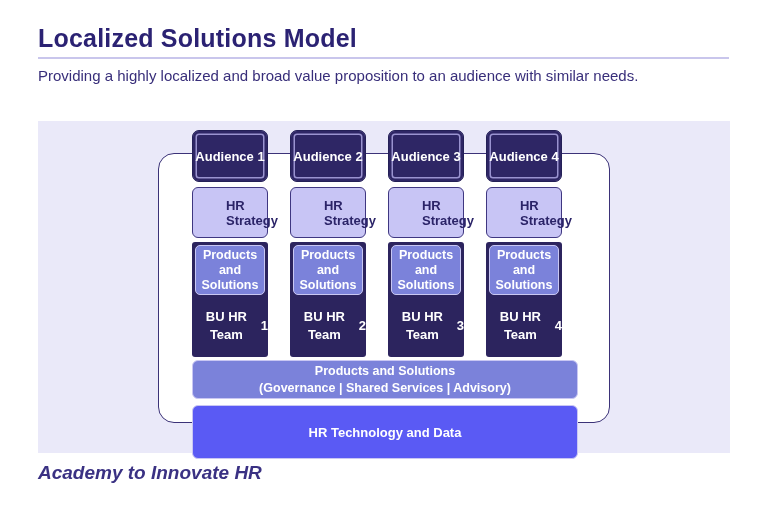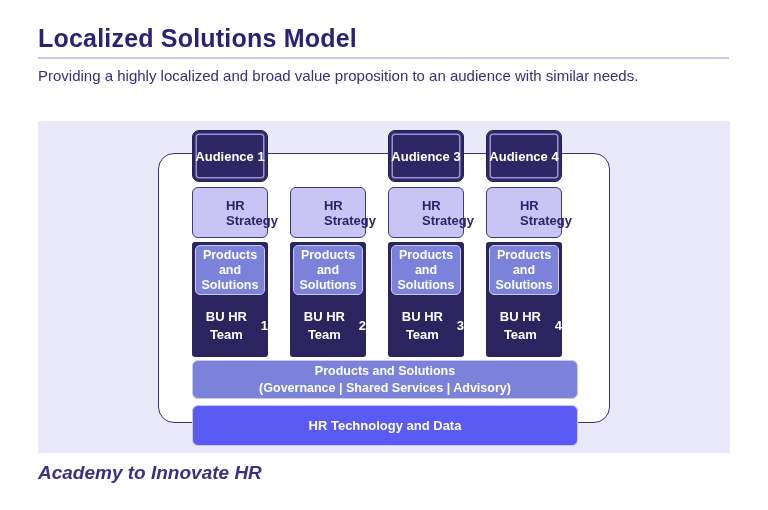--- a/index.html
+++ b/index.html
@@ -59,21 +59,21 @@
     color:#fff;font-size:13px;font-weight:700;line-height:1.35;text-align:center;
   }
   .sharedbar{
     position:absolute;left:192px;top:360px;width:386px;height:39px;
     background:#7b82da;border:1.6px solid #c9c7f3;border-radius:6px;
     box-sizing:border-box;display:flex;flex-direction:column;align-items:center;
     justify-content:center;color:#fff;font-weight:700;font-size:12.5px;
     line-height:1.3;text-align:center;z-index:3;
   }
   .techbar{
-    position:absolute;left:192px;top:405px;width:386px;height:41px;
+    position:absolute;left:192px;top:405px;width:386px;height:54px;
     background:#5a5af4;border:1.6px solid #c9c7f3;border-radius:6px;
     box-sizing:border-box;display:flex;align-items:center;justify-content:center;
     color:#fff;font-weight:700;font-size:13px;z-index:3;
   }
   .footer{
     position:absolute;left:38px;top:462px;font-size:19px;font-weight:700;
     font-style:italic;color:#3a3183;
   }
 </style>
 </head>
@@ -92,20 +92,21 @@
   <div class="strip">
     <div class="psbox">Products and Solutions</div>
     <div class="team">
       <span>BU HR Team</span>
       <span>1</span>
     </div>
   </div>
 </div>
 
 <div class="col c1">
+  <div class="audience">Audience 2</div>
   <div class="strategy">HR Strategy</div>
   <div class="strip">
     <div class="psbox">Products and Solutions</div>
     <div class="team">
       <span>BU HR Team</span>
       <span>2</span>
     </div>
   </div>
 </div>
 

